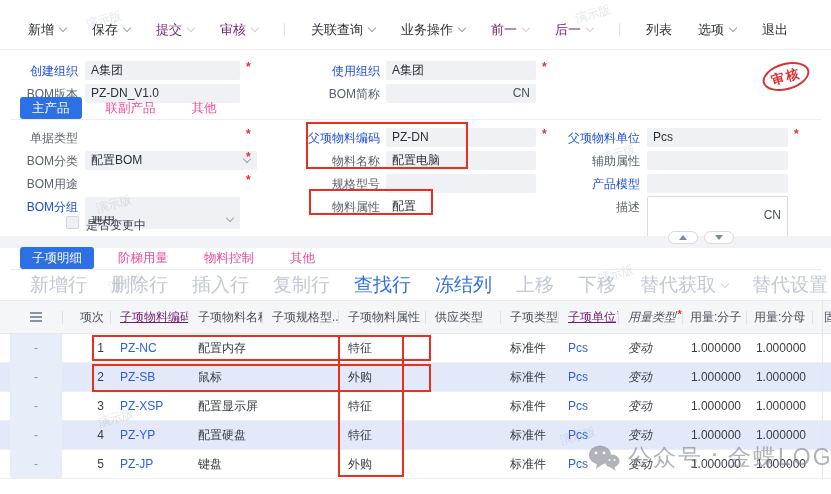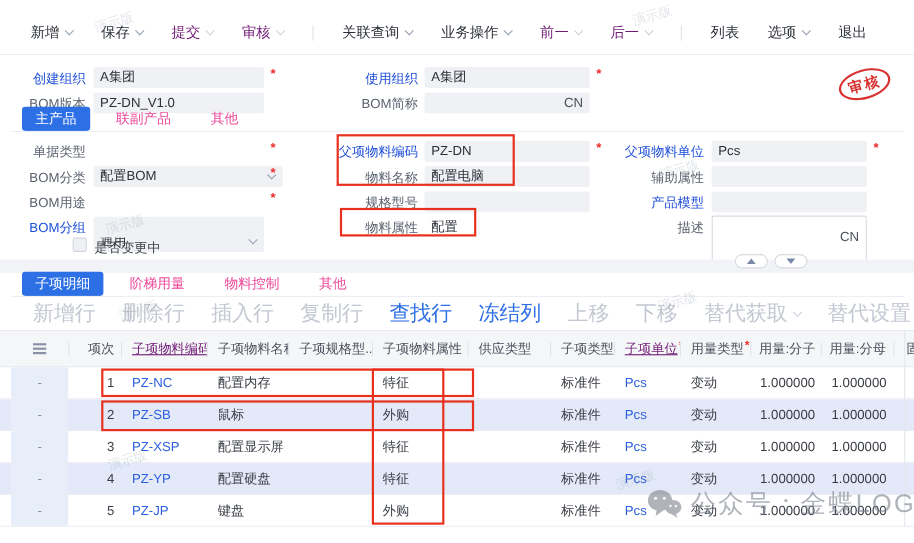--- a/index.html
+++ b/index.html
@@ -67,21 +67,21 @@
   .trh .cell { position:relative; }
   .trh .cell + .cell::before { content:""; position:absolute; left:0; top:10px; width:1px; height:13px; background:#dfe2e8; }
   .tr { display:flex; height:29px; align-items:center; font-size:12px; color:#383c44; border-bottom:1px solid #eceef3; background:#fff; }
   .tr.alt { background:#e3e9f8; }
   .cell { height:100%; display:flex; align-items:center; padding-left:10px; overflow:hidden; white-space:nowrap; }
   .c0 { width:52px; margin-left:10px; background:#e8edfa; justify-content:center; padding-left:0; color:#8a93a6; }
   .trh .c0 { background:transparent; }
   .c1 { width:48px; justify-content:flex-end; padding-right:6px; padding-left:0; }
   .trh .c1 { justify-content:flex-end; padding-left:22px; }
   .c2 { width:78px; } .c3 { width:74px; } .c4 { width:76px; } .c5 { width:87px; }
-  .c6 { width:75px; } .c7 { width:58px; } .c8 { width:60px; } .c9 { width:64px; }
+  .c6 { width:75px; } .c7 { width:58px; } .c8 { width:60px; } .c9 { width:64px;font-style:italic; }
   .c10 { width:64px; justify-content:flex-end; padding-right:5px; padding-left:0; }
   .c11 { width:66px; justify-content:flex-end; padding-right:6px; padding-left:0; }
   .trh .c10, .trh .c11 { justify-content:flex-start; padding-left:8px; }
   .c12 { flex:1; padding-left:12px; }
   .link { color:#2C5FE0; cursor:pointer; }
   .hlink { color:#701a75; text-decoration:underline; cursor:pointer; }
   .hreq { color:#ef2b2b; font-weight:bold; margin-left:1px; position:relative; top:-3px; font-size:11px; }
   .hamb { display:inline-flex; flex-direction:column; gap:2.5px; }
   .hamb i { display:block; width:12px; height:1.6px; background:#8a93a6; }
   .vline-right { position:absolute; left:822px; top:300px; width:1px; height:179px; background:#e3e6ec; }

